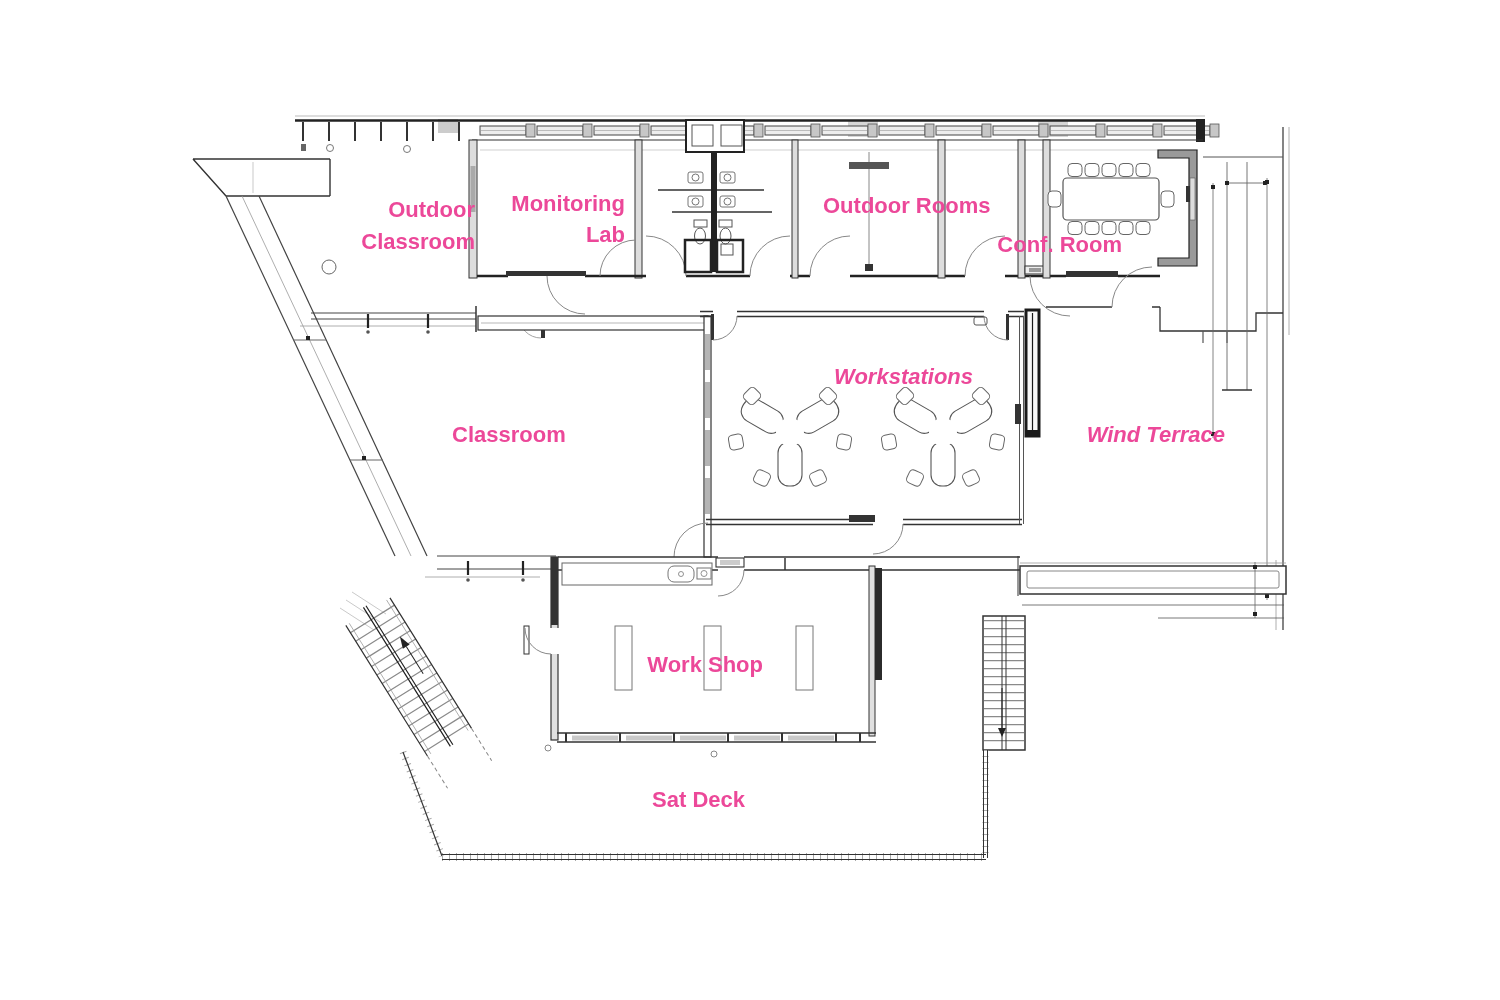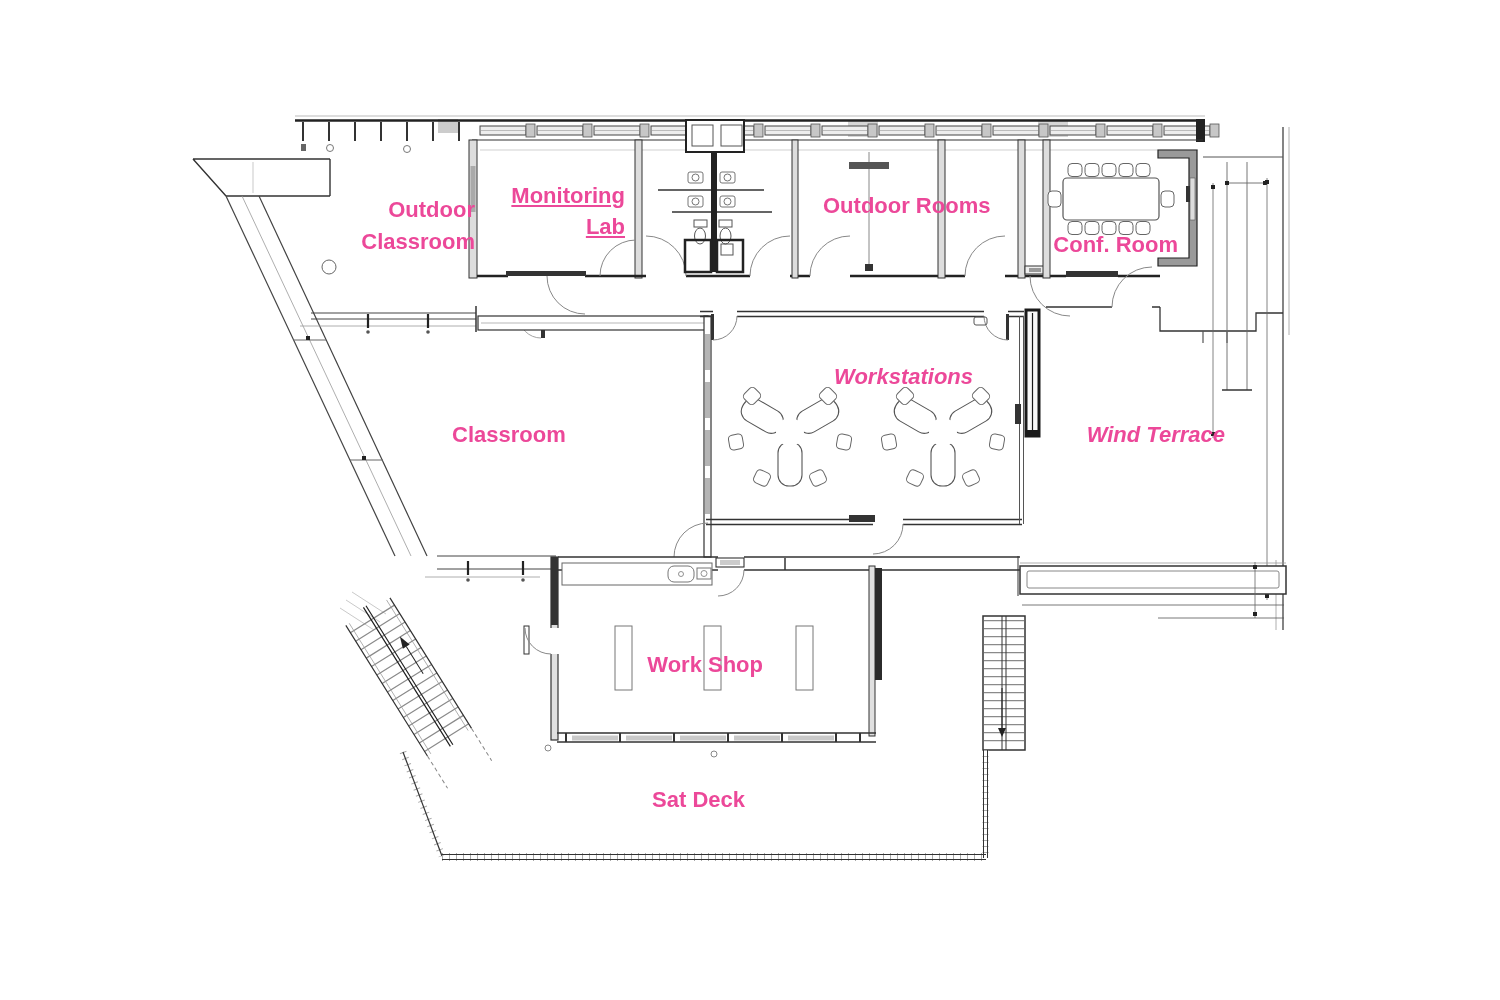--- a/index.html
+++ b/index.html
@@ -302,25 +302,25 @@
     <line x1="403" y1="752" x2="442" y2="856" stroke="#333" stroke-width="1.2"></line>
     <line x1="442" y1="857" x2="986" y2="857" stroke="#aaa" stroke-width="8" stroke-dasharray="1 6"></line>
     <path d="M442 854.5 H986 M442 859.5 H986" stroke="#333" stroke-width="1"></path>
     <line x1="985.5" y1="750" x2="985.5" y2="858" stroke="#aaa" stroke-width="6" stroke-dasharray="1 5"></line>
     <path d="M983.5 750 V858 M987.5 750 V858" stroke="#333" stroke-width="1"></path>
   </g>
 </svg>
 
   <div class="label" style="left:325px;top:194px;width:150px;line-height:32px;">Outdoor Classroom</div>
 
-  <div class="label" style="left:495px;top:180px;width:130px;text-decoration:underline;">Monitoring Lab</div>
+  <div class="label" style="left:495px;top:188px;width:130px;">Monitoring Lab</div>
 
   <div class="label nowrap" style="left:823px;top:190px;width:160px;">Outdoor Rooms</div>
 
-  <div class="label nowrap" style="left:1048px;top:229px;width:130px;">Conf. Room</div>
+  <div class="label nowrap" style="left:992px;top:229px;width:130px;">Conf. Room</div>
 
   <div class="label nowrap" style="left:827px;top:361px;width:146px;font-style:italic;">Workstations</div>
 
   <div class="label nowrap" style="left:452px;top:419px;width:112px;">Classroom</div>
 
   <div class="label nowrap" style="left:1085px;top:419px;width:140px;font-style:italic;">Wind Terrace</div>
 
   <div class="label nowrap" style="left:647px;top:649px;width:116px;">Work Shop</div>
 
   <div class="label nowrap" style="left:645px;top:784px;width:100px;">Sat Deck</div>

